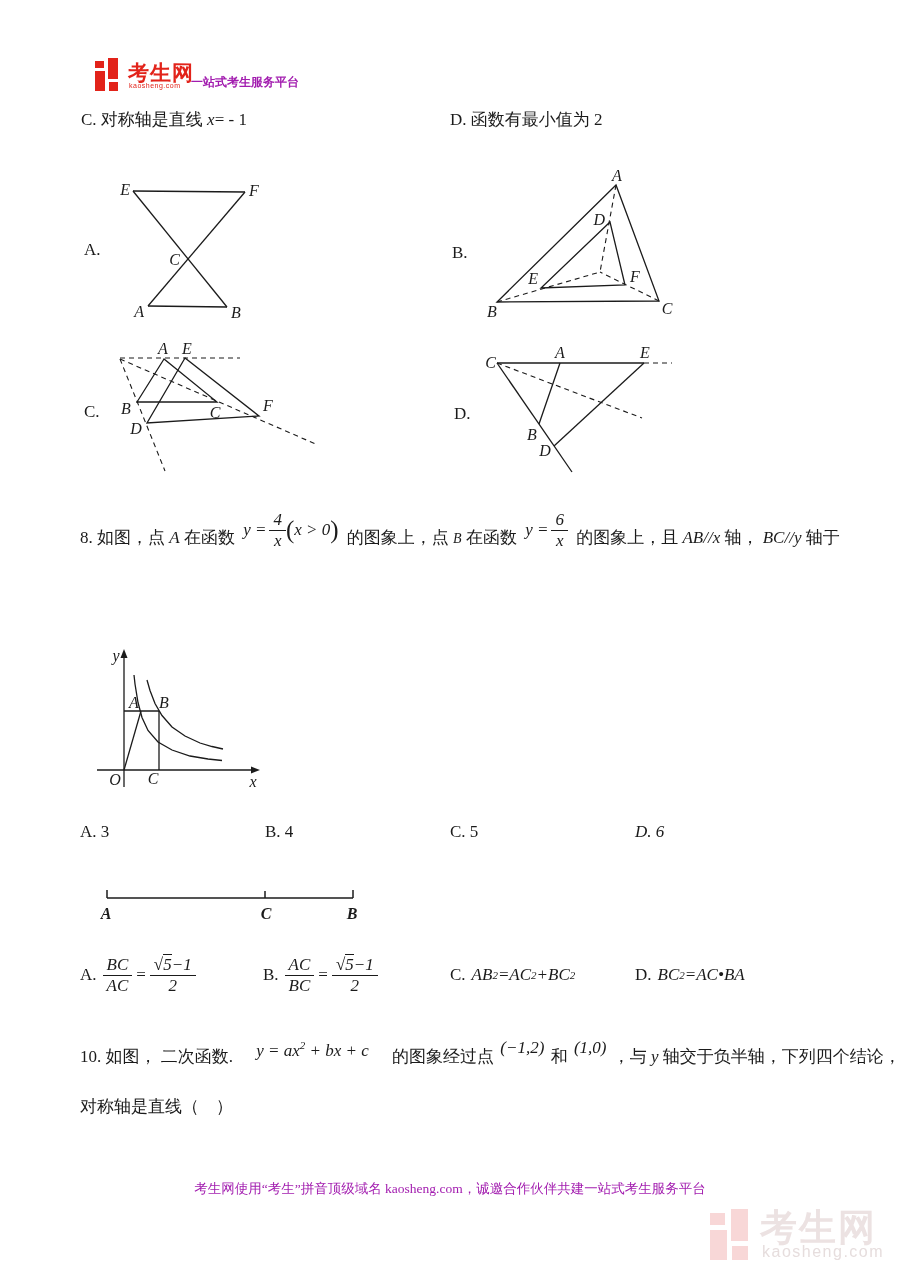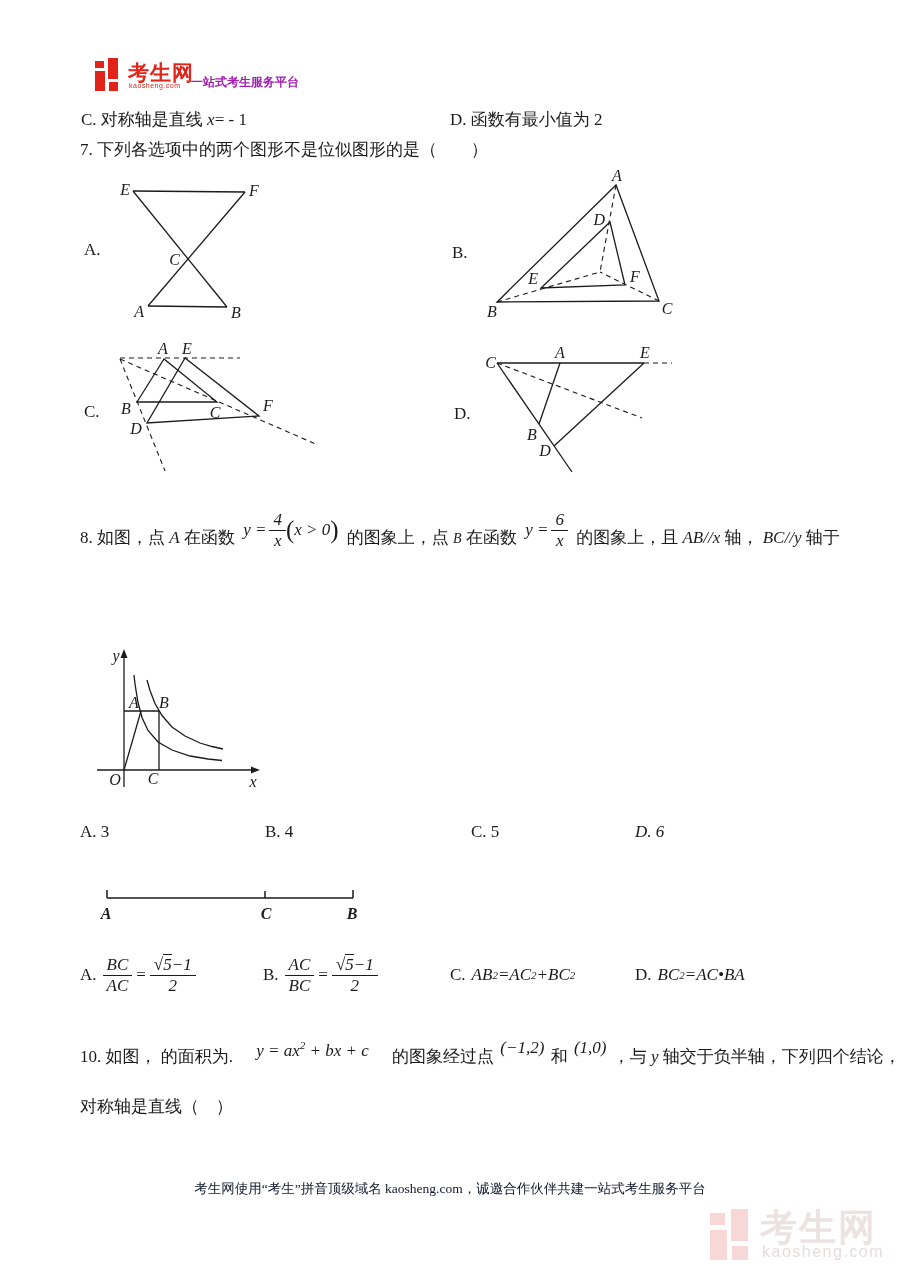--- a/index.html
+++ b/index.html
@@ -40,21 +40,21 @@
   .fml10{display:inline-block;position:relative;top:-6px;font-style:italic;margin:0 19px;}
   
   svg text{font-family:"Liberation Serif","DejaVu Serif",serif;font-style:italic;font-size:16px;fill:#1b1b1b;}
   svg .bold{font-weight:bold;}
   
   .wm{position:absolute;left:702px;top:1203px;width:195px;height:66px;}
   .wm-mark{position:absolute;left:8px;top:6px;width:44px;height:54px;}
   .wm-mark div{position:absolute;}
   .wm-brand{position:absolute;left:58px;top:0px;font-size:37px;font-weight:bold;letter-spacing:2px;font-family:"Liberation Sans",sans-serif;}
   .wm-domain{position:absolute;left:60px;top:40px;font-size:16px;letter-spacing:1.5px;font-family:"Liberation Sans",sans-serif;}
-  .footer{position:absolute;left:0;top:1180px;width:100%;text-align:center;font-size:13.5px;color:#0f172a;}
+  .footer{position:absolute;left:0;top:1180px;width:100%;text-align:center;font-size:13.5px;color:#a21caf;}
 </style>
 </head>
 <body>
 
 <div class="page">
 
   <div class="abs" style="left:95px;top:58px;width:250px;height:38px;">
     <div class="logo-mark">
       <div class="lm-a" style="background:#e2231a;"></div>
       <div class="lm-b" style="background:#e2231a;"></div>
@@ -69,24 +69,20 @@
   <div class="abs t" style="left:81px;top:108px;">
     <span>C.</span>
     <span>对称轴是直线</span>
     <span class="v">x</span><span>= - 1</span>
   </div>
   <div class="abs t" style="left:450px;top:108px;">
     <span>D.</span>
     <span>函数有最小值为 2</span>
   </div>
 
-  <div class="abs t" style="left:80px;top:138px;">
-    <span>7.</span>
-    <span>下列各选项中的两个图形不是位似图形的是（　　）</span>
-  </div>
 
   <div class="abs t" style="left:84px;top:240px;">A.</div>
   <svg class="abs" style="left:78px;top:168px;" width="210" height="150" viewBox="0 0 210 150">
     <g stroke="#1b1b1b" stroke-width="1.3" fill="none">
       <line x1="55" y1="23" x2="167" y2="24"></line>
       <line x1="55" y1="23" x2="149" y2="139"></line>
       <line x1="167" y1="24" x2="70" y2="138"></line>
       <line x1="70" y1="138" x2="149" y2="139"></line>
     </g>
     <text x="52" y="27" text-anchor="end">E</text>
@@ -202,21 +198,21 @@
     <text x="26" y="16" text-anchor="middle">y</text>
     <text x="163" y="142" text-anchor="middle">x</text>
     <text x="25" y="140" text-anchor="middle">O</text>
     <text x="44" y="63" text-anchor="middle">A</text>
     <text x="74" y="63" text-anchor="middle">B</text>
     <text x="63" y="139" text-anchor="middle">C</text>
   </svg>
 
   <div class="abs t" style="left:80px;top:822px;">A. 3</div>
   <div class="abs t" style="left:265px;top:822px;">B. 4</div>
-  <div class="abs t" style="left:450px;top:822px;margin-left:21px;">C. 5</div>
+  <div class="abs t" style="left:450px;top:822px;">C. 5</div>
   <div class="abs t" style="left:635px;top:822px;font-style:italic;">D. 6</div>
 
 
   <svg class="abs" style="left:95px;top:885px;" width="275" height="45" viewBox="0 0 275 45">
     <g stroke="#1b1b1b" stroke-width="1.5" fill="none">
       <line x1="12" y1="13" x2="258" y2="13"></line>
       <line x1="12" y1="5" x2="12" y2="13"></line>
       <line x1="170" y1="6" x2="170" y2="13"></line>
       <line x1="258" y1="5" x2="258" y2="13"></line>
     </g>
@@ -268,21 +264,21 @@
     <span class="t">D.</span>
     <span class="optfml">
         <span>BC</span>
         <sup>2</sup>
         <span>=AC•BA</span>
       </span>
   </div>
 
   <div class="abs t" style="left:80px;top:1045px;">
     <span>10.</span>
-    <span>如图， 的面积为.</span>
+    <span>如图， 二次函数.</span>
     <span class="fml10"><span>y = ax</span><sup>2</sup><span> + bx + c</span></span>
     <span>的图象经过点</span>
     <span class="raised">(−1,2)</span>
     <span>和</span>
     <span class="raised">(1,0)</span>
     <span>，与</span>
     <span class="v">y</span>
     <span>轴交于负半轴，下列四个结论，</span>
   </div>
   <div class="abs t" style="left:80px;top:1095px;">对称轴是直线（　）</div>

